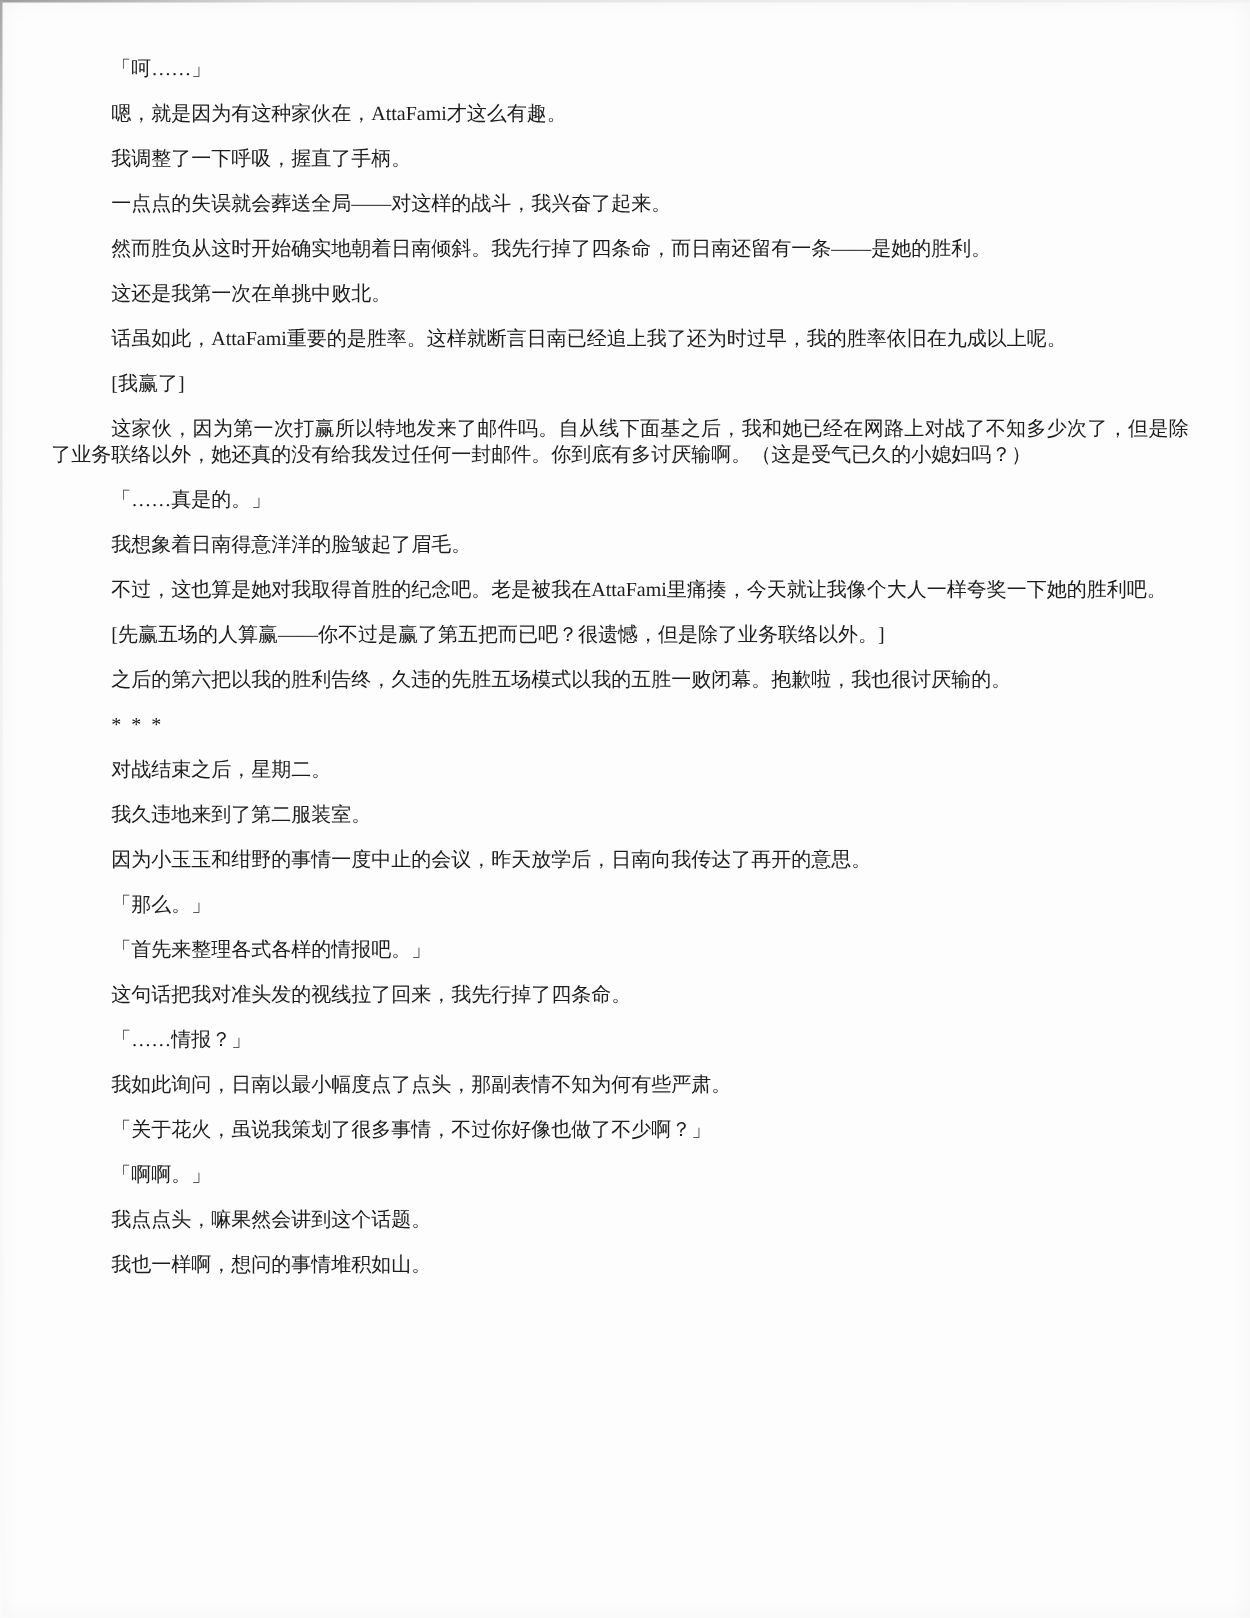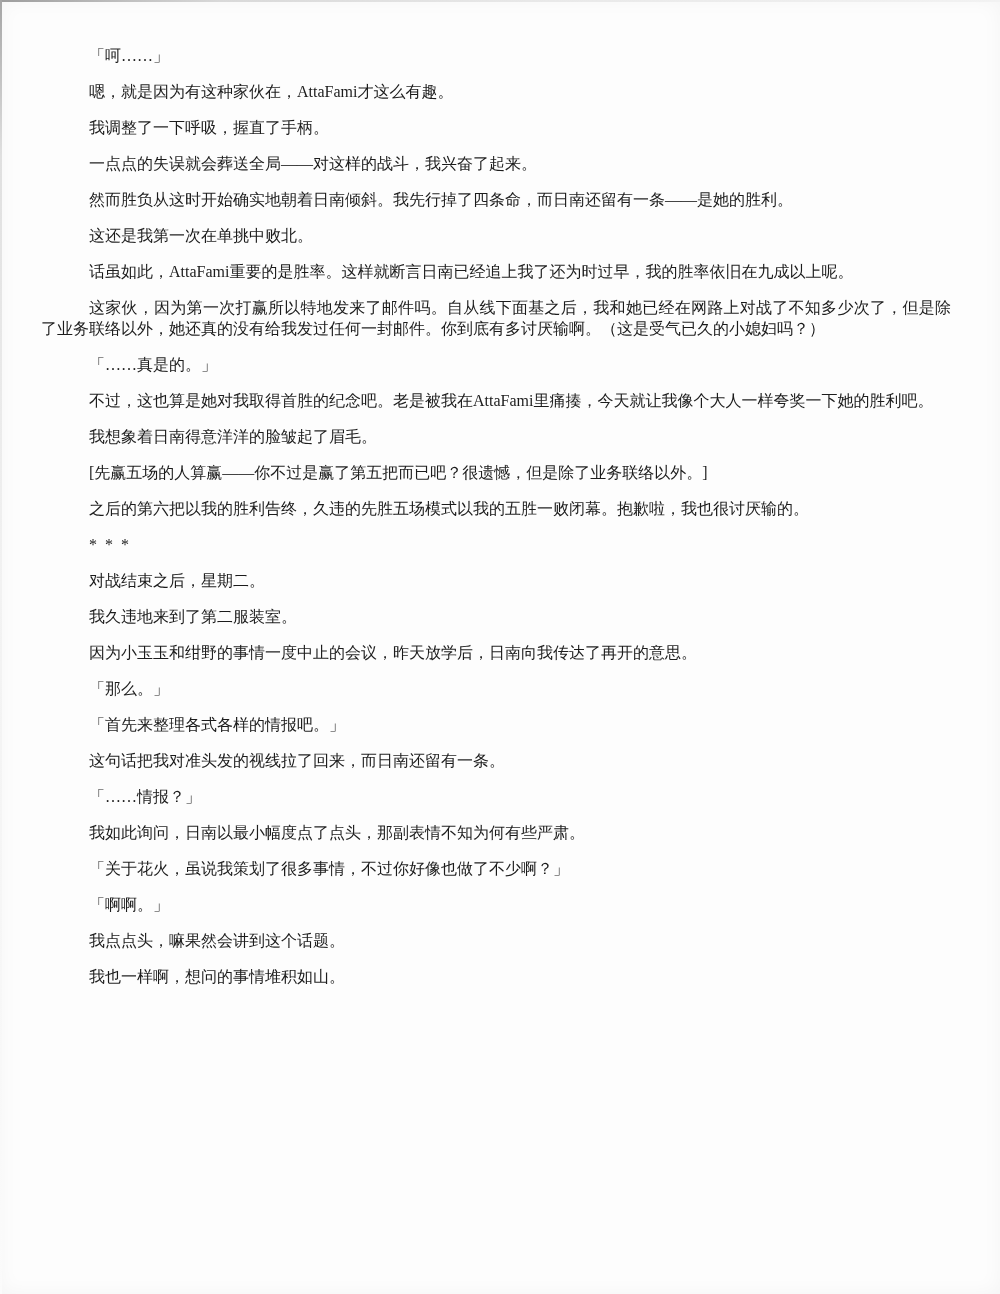--- a/index.html
+++ b/index.html
@@ -55,33 +55,34 @@
   <div class="edge-left"></div>
 
   <main class="text-column">
     <p>「呵……」</p>
     <p>嗯，就是因为有这种家伙在，AttaFami才这么有趣。</p>
     <p>我调整了一下呼吸，握直了手柄。</p>
     <p>一点点的失误就会葬送全局——对这样的战斗，我兴奋了起来。</p>
     <p>然而胜负从这时开始确实地朝着日南倾斜。我先行掉了四条命，而日南还留有一条——是她的胜利。</p>
     <p>这还是我第一次在单挑中败北。</p>
     <p>话虽如此，AttaFami重要的是胜率。这样就断言日南已经追上我了还为时过早，我的胜率依旧在九成以上呢。</p>
+    <p>[我赢了]</p>
     <p>这家伙，因为第一次打赢所以特地发来了邮件吗。自从线下面基之后，我和她已经在网路上对战了不知多少次了，但是除了业务联络以外，她还真的没有给我发过任何一封邮件。你到底有多讨厌输啊。（这是受气已久的小媳妇吗？）</p>
     <p>「……真是的。」</p>
+    <p>我想象着日南得意洋洋的脸皱起了眉毛。</p>
     <p>不过，这也算是她对我取得首胜的纪念吧。老是被我在AttaFami里痛揍，今天就让我像个大人一样夸奖一下她的胜利吧。</p>
-    <p>我想象着日南得意洋洋的脸皱起了眉毛。</p>
     <p>[先赢五场的人算赢——你不过是赢了第五把而已吧？很遗憾，但是除了业务联络以外。]</p>
     <p>之后的第六把以我的胜利告终，久违的先胜五场模式以我的五胜一败闭幕。抱歉啦，我也很讨厌输的。</p>
     <p class="separator">* * *</p>
     <p>对战结束之后，星期二。</p>
     <p>我久违地来到了第二服装室。</p>
     <p>因为小玉玉和绀野的事情一度中止的会议，昨天放学后，日南向我传达了再开的意思。</p>
     <p>「那么。」</p>
     <p>「首先来整理各式各样的情报吧。」</p>
-    <p>这句话把我对准头发的视线拉了回来，而日南还留有一条。</p>
+    <p>这句话把我对准头发的视线拉了回来，我先行掉了四条命。</p>
     <p>「……情报？」</p>
     <p>我如此询问，日南以最小幅度点了点头，那副表情不知为何有些严肃。</p>
     <p>「关于花火，虽说我策划了很多事情，不过你好像也做了不少啊？」</p>
     <p>「啊啊。」</p>
     <p>我点点头，嘛果然会讲到这个话题。</p>
     <p>我也一样啊，想问的事情堆积如山。</p>
   </main>
 </div>
 
 </body></html>

